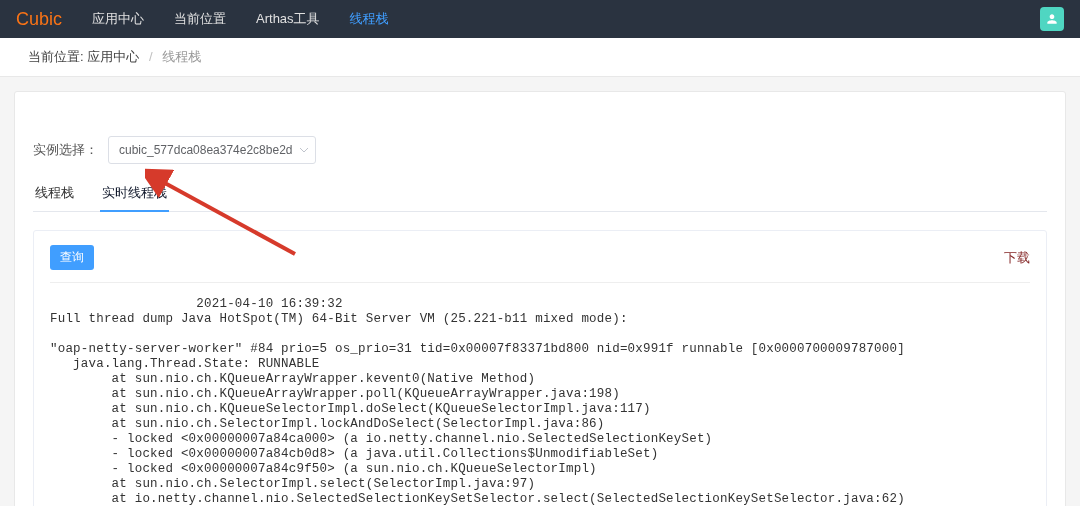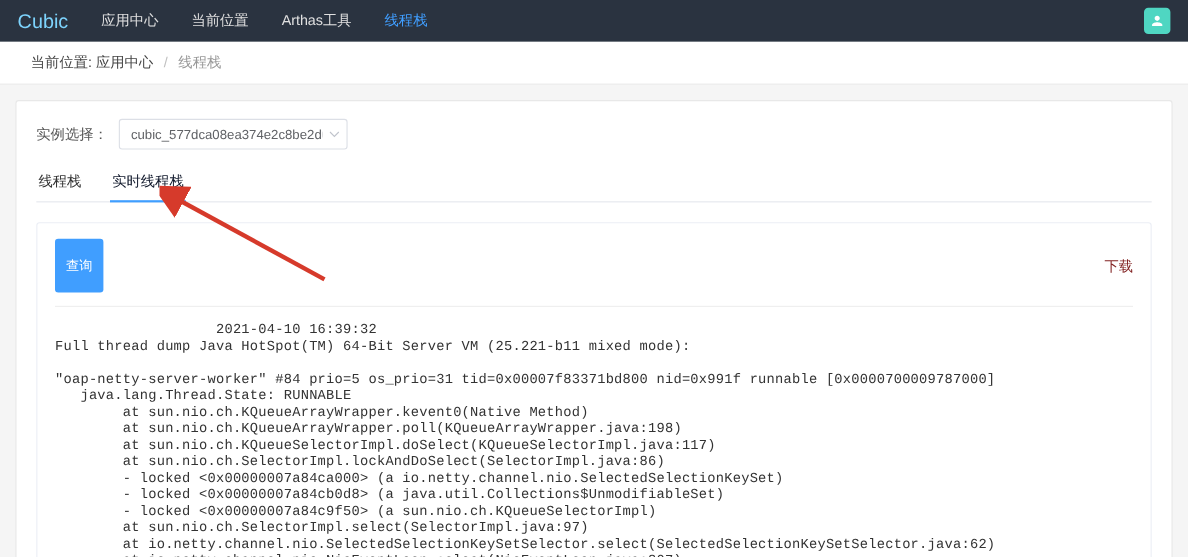--- a/index.html
+++ b/index.html
@@ -1,48 +1,48 @@
 <!DOCTYPE html>
 <html><head>
   <meta charset="utf-8">
   <style>
     * { margin: 0; padding: 0; box-sizing: border-box; }
     body { font-family: -apple-system, BlinkMacSystemFont, "Segoe UI", "PingFang SC", "Microsoft YaHei", sans-serif; background: #f5f5f5; font-size: 14px; color: #333; }
     
     .navbar { background: #2a3340; height: 38px; display: flex; align-items: center; padding: 0 16px; }
-    .brand { color: #7dd3fc; font-size: 18px; font-weight: 400; margin-right: 30px; }
+    .brand { color: #f97316; font-size: 18px; font-weight: 400; margin-right: 30px; }
     .nav-items { display: flex; gap: 30px; }
     .nav-item { color: #e0e0e0; font-size: 13px; cursor: pointer; }
     .nav-item.active { color: #409eff; }
     .nav-right { margin-left: auto; }
     .avatar { width: 24px; height: 24px; background: #4fd6c2; border-radius: 4px; display: flex; align-items: center; justify-content: center; }
     .avatar svg { width: 14px; height: 14px; fill: #fff; }
     
     .breadcrumb { background: #fff; padding: 10px 28px; font-size: 13px; color: #666; border-bottom: 1px solid #e8e8e8; }
     .breadcrumb .label { color: #444; }
     .breadcrumb .link { color: #444; }
     .breadcrumb .sep { color: #c0c0c0; margin: 0 6px; }
     .breadcrumb .current { color: #999; }
     
     .main { padding: 14px; }
     .card { background: #fff; border: 1px solid #e8e8e8; border-radius: 3px; padding: 16px 18px; }
     
-    .selector-row { display: flex; align-items: center; margin-bottom: 20px; }
+    .selector-row { display: flex; align-items: center; margin-bottom: 20px; margin-top: 28px; }
     .selector-label { color: #555; font-size: 13px; margin-right: 10px; }
     .select-wrap { position: relative; border: 1px solid #dcdfe6; border-radius: 3px; height: 28px; width: 208px; display: flex; align-items: center; padding: 0 22px 0 10px; font-size: 12px; color: #606266; cursor: pointer; }
     .select-wrap .chev { position: absolute; right: 6px; top: 50%; transform: translateY(-50%); width: 10px; height: 10px; }
     
     .tabs { display: flex; border-bottom: 1px solid #e4e7ed; margin-bottom: 18px; }
     .tab { padding: 0 2px 9px 2px; margin-right: 24px; font-size: 13px; color: #333; cursor: pointer; position: relative; }
     .tab.active { color: #0f172a; }
     .tab.active::after { content: ""; position: absolute; left: 0; right: 0; bottom: -1px; height: 2px; background: #409eff; }
     
     .inner-card { border: 1px solid #ebeef5; border-radius: 3px; padding: 14px 16px 0 16px; }
     .toolbar { display: flex; align-items: center; padding-bottom: 12px; border-bottom: 1px solid #eee; }
-    .btn-primary { background: #409eff; color: #fff; font-size: 12px; padding: 16px 10px; border-radius: 3px; border: none; cursor: pointer; }
+    .btn-primary { background: #409eff; color: #fff; font-size: 12px; padding: 4px 10px; border-radius: 3px; border: none; cursor: pointer; }
     .link-action { margin-left: auto; color: #7f1d1d; font-size: 13px; cursor: pointer; }
     
     .dump-pre { font-family: "Courier New", Consolas, monospace; font-size: 12.5px; line-height: 1.2; white-space: pre; color: #333; padding: 14px 0; overflow: hidden; letter-spacing: 0.2px; }
     
     .arrow-overlay { position: absolute; pointer-events: none; }
   </style>
 </head>
 <body>
 
 <div class="navbar">

